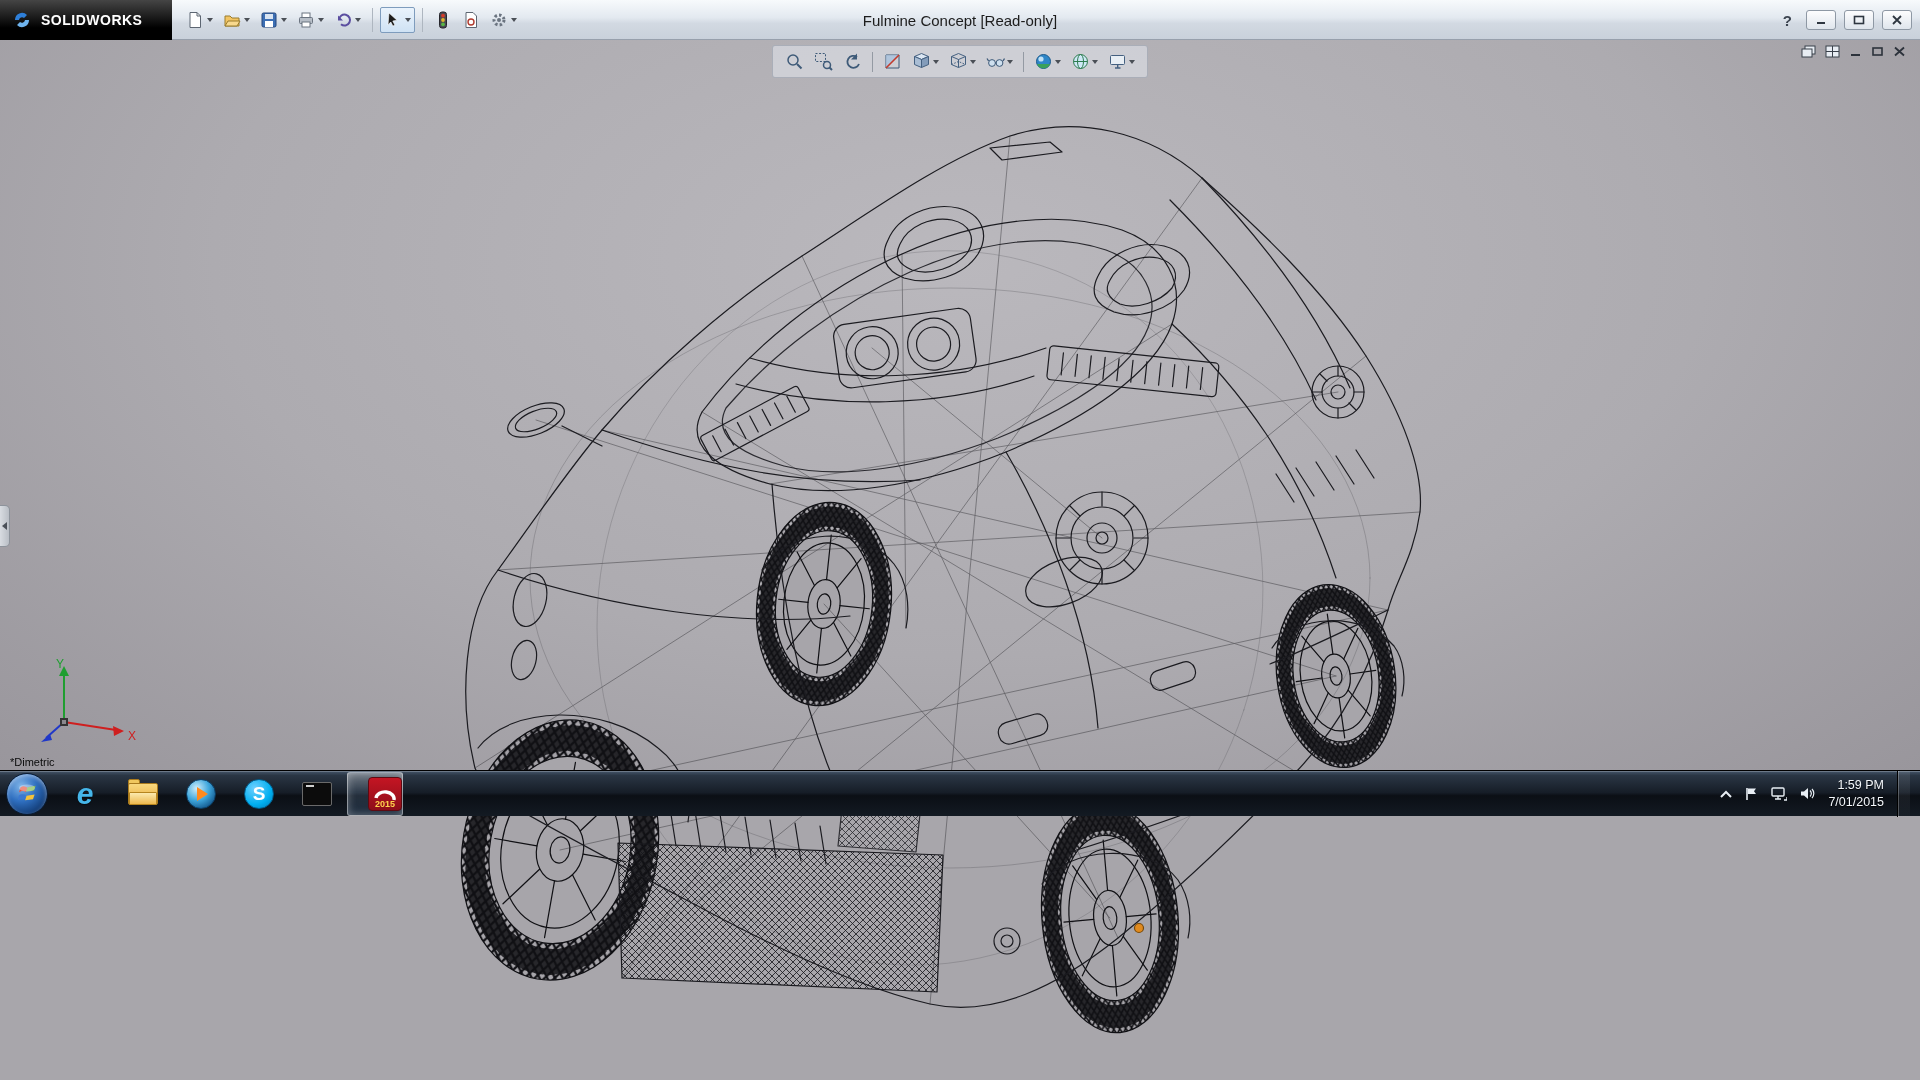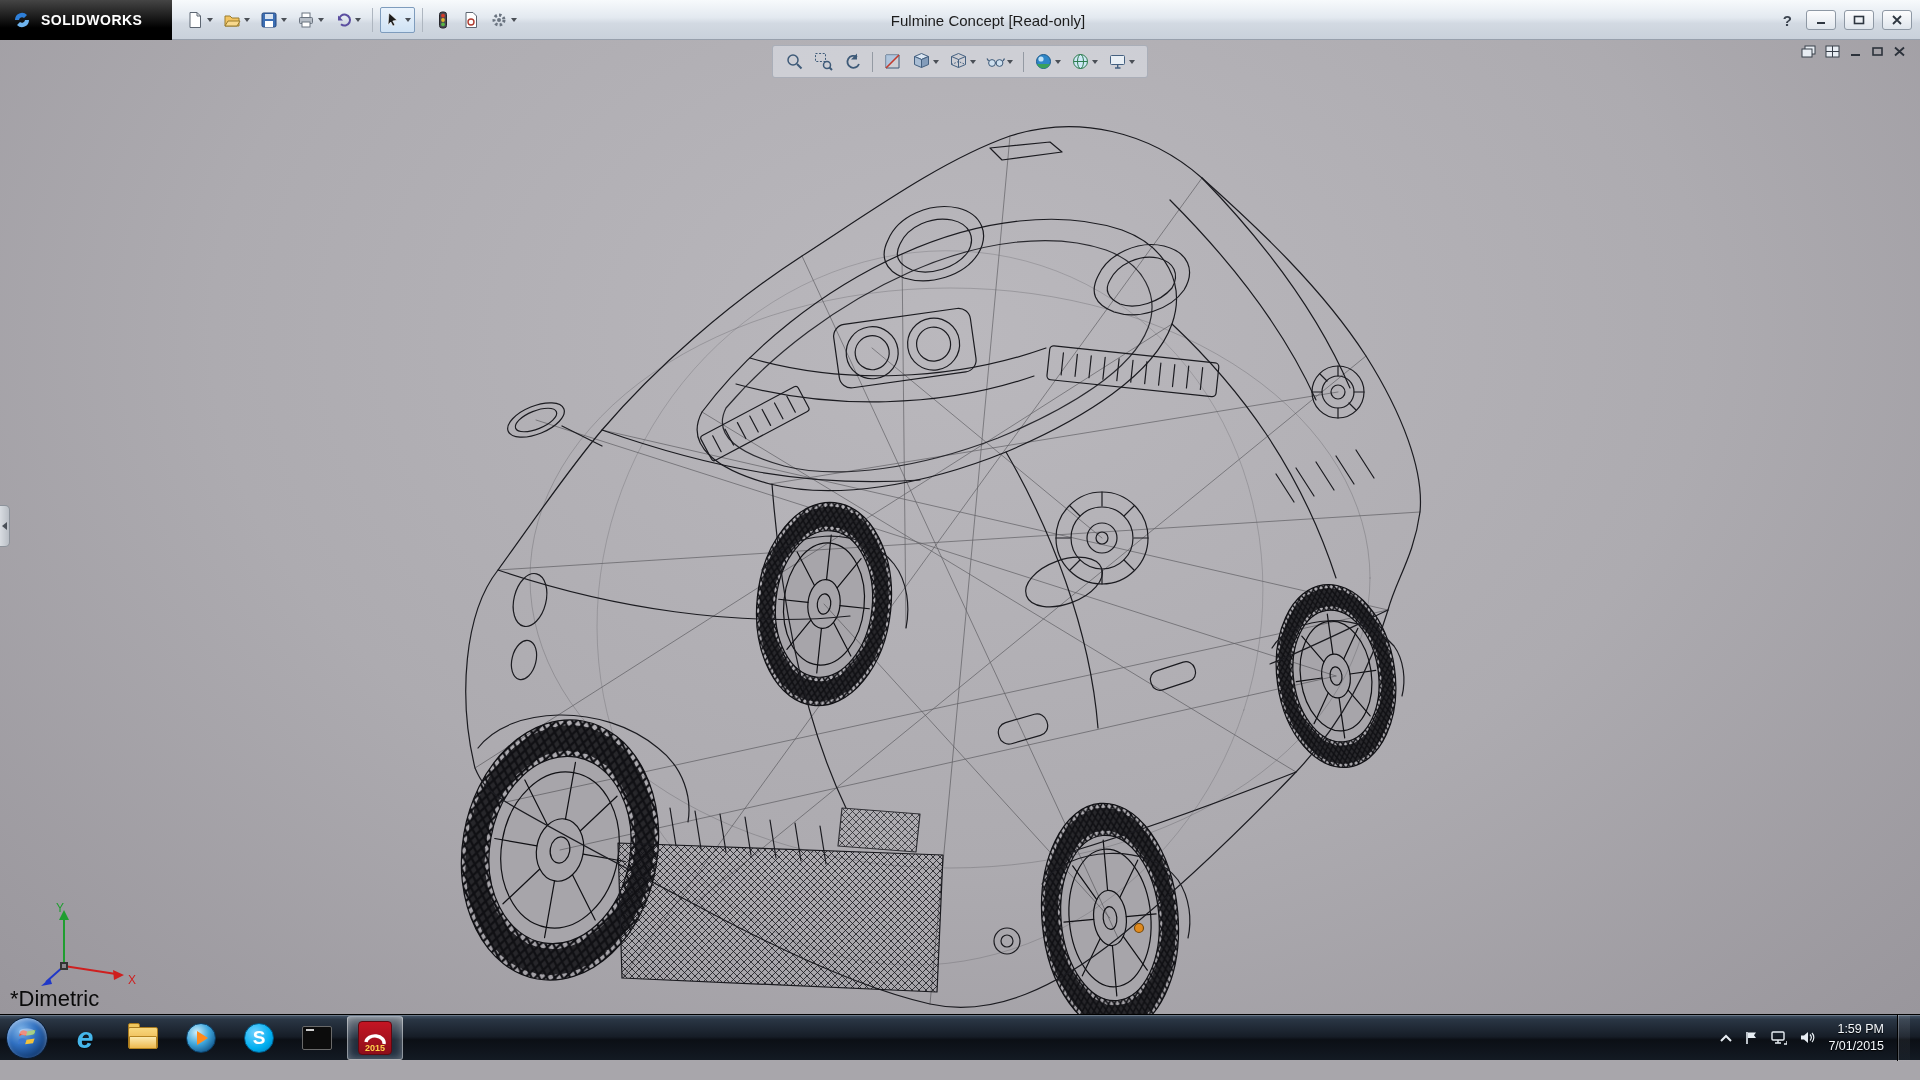--- a/index.html
+++ b/index.html
@@ -1,35 +1,35 @@
 <!DOCTYPE html>
 <html><head>
 <meta charset="utf-8">
 <style>
   * { margin:0; padding:0; box-sizing:border-box; }
   html,body { width:1920px; height:1080px; overflow:hidden; }
   body { font-family:"Liberation Sans", sans-serif; background:#a8a6ab; }
-  .app { position:relative; width:1920px; height:1060px; }
+  .app { position:relative; width:1920px; height:816px; }
 
   
   .menubar { position:absolute; top:0; left:0; right:0; height:40px;
     background:linear-gradient(180deg,#f7fafc 0%,#e3e9f0 45%,#d2d9e2 60%,#c9d1db 100%);
     border-bottom:1px solid #97a0ac; display:flex; align-items:center; z-index:30; }
   .logo { width:172px; height:40px; background:linear-gradient(180deg,#454545,#000 70%);
     display:flex; align-items:center; gap:7px; padding-left:10px; flex:0 0 auto; cursor:pointer; }
   .brand { color:#fff; font-size:14px; font-weight:bold; letter-spacing:.5px; }
   .tb { display:flex; align-items:center; gap:2px; margin-left:10px; }
   .tb-btn { display:flex; align-items:center; gap:2px; padding:3px 3px; border:1px solid transparent;
     border-radius:2px; background:transparent; cursor:pointer; }
   .tb-btn.active { border-color:#7e9cbd; background:linear-gradient(#eaf3fc,#cfe2f4); }
   .caret { width:0; height:0; border-left:3.5px solid transparent; border-right:3.5px solid transparent;
     border-top:4px solid #4a4f56; margin-left:1px; }
   .tb-sep { width:1px; height:24px; background:#aeb6c0; margin:0 5px; }
   .title { position:absolute; left:50%; top:0; transform:translateX(-50%); height:40px;
-    display:flex; align-items:center; font-size:15px; color:#1c1c1c; white-space:nowrap;margin-left:28px; }
+    display:flex; align-items:center; font-size:15px; color:#1c1c1c; white-space:nowrap; }
   .winctl { position:absolute; right:8px; top:0; height:40px; display:flex; align-items:center; gap:8px; }
   .help { font-size:15px; font-weight:bold; color:#3c4450; padding:0 6px; cursor:pointer; }
   .wbtn { width:30px; height:20px; display:flex; align-items:center; justify-content:center;
     background:linear-gradient(#fdfdfe,#dfe5ec); border:1px solid #8e98a4; border-radius:3px; cursor:pointer; }
 
   
   .viewport { position:absolute; top:40px; left:0; right:0; bottom:46px;
     background:radial-gradient(ellipse at 50% 30%, #bab8bd 0%, #adabb0 55%, #99969c 100%); cursor:crosshair; }
 
   .headsup { position:absolute; top:5px; left:50%; transform:translateX(-50%);
@@ -40,39 +40,39 @@
 
   .doc-ctl { position:absolute; top:5px; right:14px; display:flex; align-items:center; gap:9px; }
   .doc-ctl .dbtn { cursor:pointer; display:flex; align-items:center; }
 
   .panel-handle { position:absolute; left:0; top:465px; width:10px; height:42px;
     background:linear-gradient(90deg,#d8dce1,#b9bec5); border:1px solid #8d939b; border-left:none;
     border-radius:0 5px 5px 0; cursor:pointer; display:flex; align-items:center; justify-content:center; }
   .panel-handle .tri { width:0; height:0; border-top:4px solid transparent; border-bottom:4px solid transparent;
     border-right:5px solid #4a5058; }
 
-  .view-label { position:absolute; left:10px; bottom:2px; font-size:22px; color:#0a0a0a; }
+  .view-label { position:absolute; left:10px; bottom:2px; font-size:11px; color:#0a0a0a; }
 
   .triad { position:absolute; left:30px; bottom:18px; }
 
   .car { position:absolute; left:450px; top:68px; width:980px; height:930px; }
 
   
   .taskbar { position:absolute; left:0; right:0; bottom:0; height:46px;
     background:linear-gradient(180deg,#45566a 0%,#2a3644 10%,#161d27 48%,#0b0f15 55%,#131a23 100%);
     border-top:1px solid #000; box-shadow:inset 0 1px 0 rgba(255,255,255,.22);
     display:flex; align-items:center; z-index:40; }
   .orb { width:42px; height:42px; margin:0 8px 0 6px; border-radius:50%; cursor:pointer;
     background:radial-gradient(circle at 35% 30%, #7fb4e8 0%, #2f6fc0 40%, #0b2f63 85%);
     border:1px solid #0a1c33; box-shadow:inset 0 2px 4px rgba(255,255,255,.5); 
     display:flex; align-items:center; justify-content:center; }
   .task-item { width:56px; height:44px; margin:0 1px; display:flex; align-items:center; justify-content:center;
     border-radius:3px; cursor:pointer; position:relative; }
   .task-item.active { background:linear-gradient(rgba(255,255,255,.32),rgba(150,185,220,.20) 45%,rgba(60,95,135,.30));
-    border:1px solid rgba(255,255,255,.5); box-shadow:inset 0 0 8px rgba(255,255,255,.35); }
+    border:1px solid rgba(255,255,255,.5); box-shadow:inset 0 0 8px rgba(255,255,255,.35);justify-content:flex-end; }
   .ie-e { font-size:30px; font-weight:bold; color:#45b6ea; font-style:italic; line-height:1;
     text-shadow:0 1px 1px rgba(0,0,0,.5); }
   .folder { position:relative; width:30px; height:22px; }
   .folder .back { position:absolute; inset:0; background:linear-gradient(#f8d87e,#e8a93c); border-radius:2px; border:1px solid #a97a1e; }
   .folder .tab { position:absolute; top:-4px; left:0; width:12px; height:6px; background:#f0c75e; border-radius:2px 2px 0 0; border:1px solid #a97a1e; }
   .folder .front { position:absolute; left:1px; right:1px; bottom:0; height:13px; background:linear-gradient(#fbe9ae,#edb94f); border-radius:1px; border:1px solid #b5841f; }
   .wmp { width:30px; height:30px; border-radius:50%; background:radial-gradient(circle at 35% 30%, #cfeefb 0%, #3fa7dd 45%, #145a8f 80%); 
     border:1px solid #0c3f66; display:flex; align-items:center; justify-content:center; }
   .wmp .play { width:0; height:0; border-top:7px solid transparent; border-bottom:7px solid transparent; border-left:11px solid #ff8a1e; margin-left:3px; }
   .skype { width:30px; height:30px; border-radius:50%; background:radial-gradient(circle at 35% 30%, #6fd0ff, #00aff0 60%, #0077b3); 

